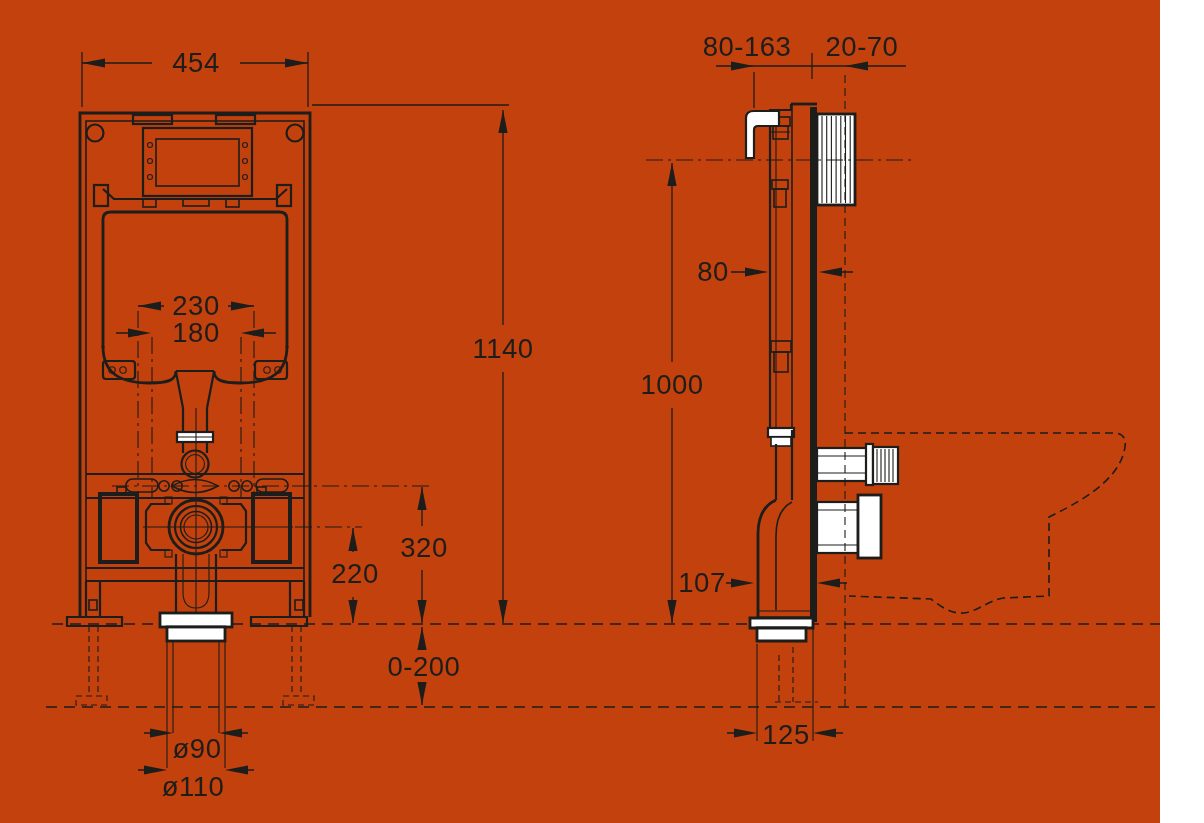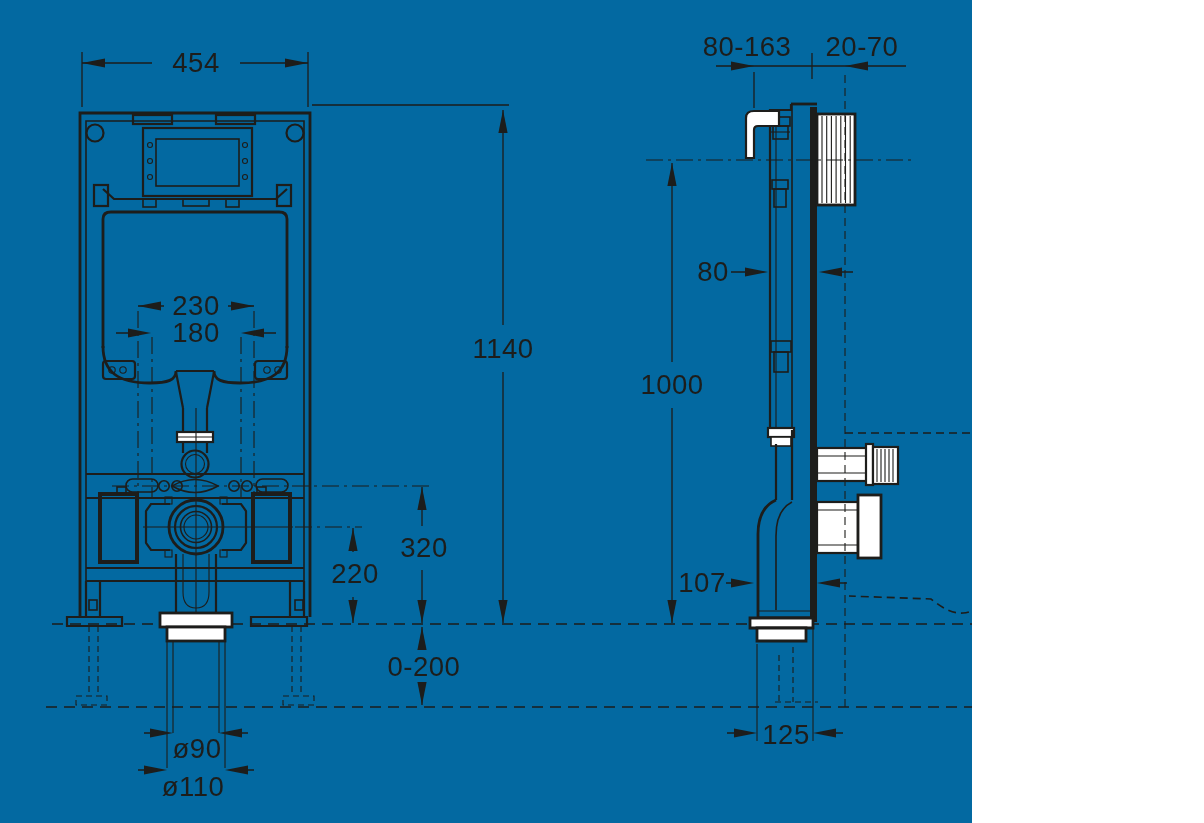--- a/index.html
+++ b/index.html
@@ -1,16 +1,16 @@
 <!DOCTYPE html>
 <html><head>
 <meta charset="utf-8">
 <style>
   html,body{margin:0;padding:0;background:#ffffff;}
-  .stage{width:972px;height:823px;background:#0369a1;position:relative;overflow:hidden;}
+  .stage{width:1160px;height:823px;background:#c2410c;position:relative;overflow:hidden;}
   svg{display:block;}
   
   .s1{stroke:#1d1d1b;stroke-width:1.1;fill:none;}
   .s15{stroke:#1d1d1b;stroke-width:1.6;fill:none;}
   .s2{stroke:#1d1d1b;stroke-width:2.2;fill:none;}
   .s3{stroke:#1d1d1b;stroke-width:2.8;fill:none;}
   .s4{stroke:#1d1d1b;stroke-width:4;fill:none;}
   .d{stroke:#1d1d1b;stroke-width:1.3;fill:none;}
   .wfill{fill:#ffffff;}
   .dash-floor{stroke-dasharray:11 7;}

